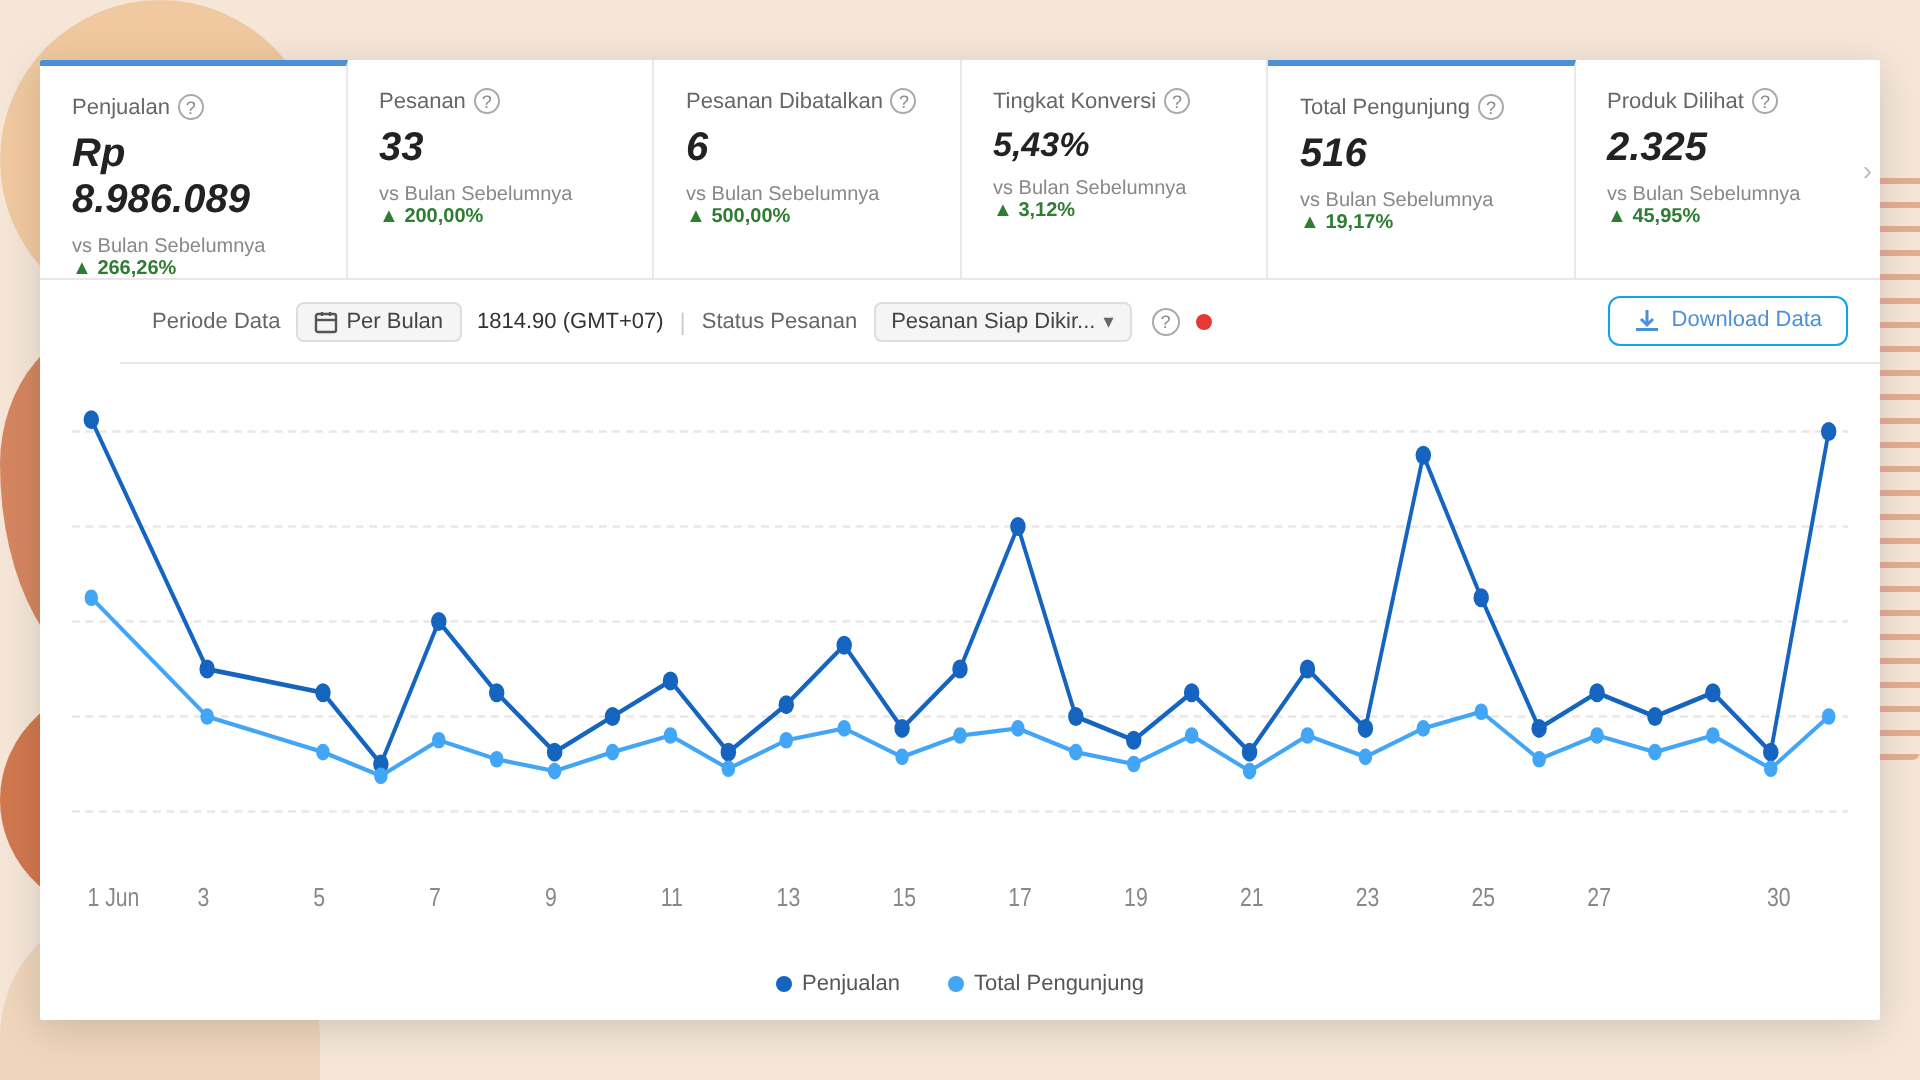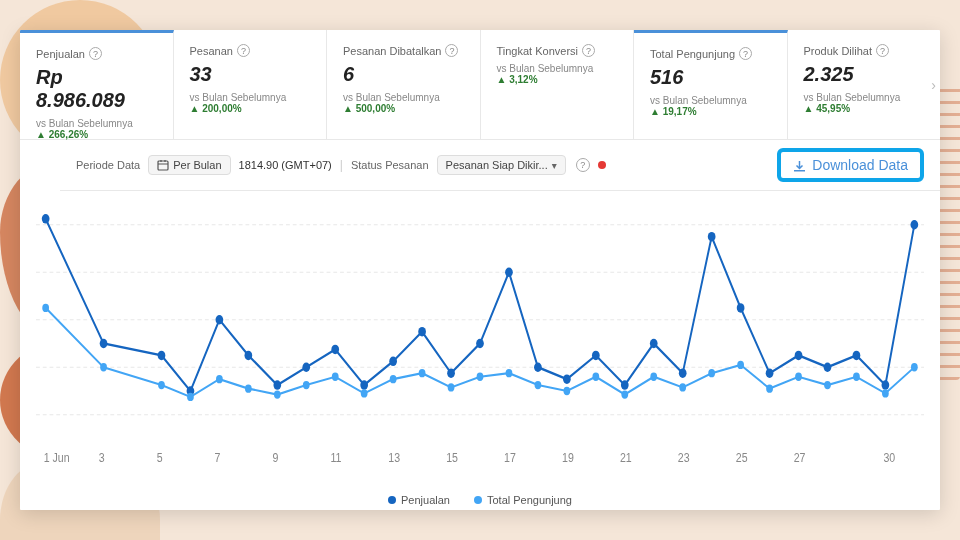--- a/index.html
+++ b/index.html
@@ -146,26 +146,26 @@
       border-radius: 4px;
       padding: 3px 8px;
       font-size: 11px;
       cursor: pointer;
     }
     .filter-tag svg { width: 12px; height: 12px; }
     .filter-divider { color: #ccc; }
     .download-btn {
       margin-left: auto;
       display: flex;
-      align-items: flex-end;
+      align-items: flex-start;
       gap: 6px;
-      border: 4px solid #0ea5e9;
+      border: 1px solid #0ea5e9;
       border-radius: 6px;
       padding: 5px 12px;
-      font-size: 14px;
+      font-size: 11px;
       color: #4a90d9;
       cursor: pointer;
       background: white;
     }
     .status-dot {
       width: 8px; height: 8px;
       border-radius: 50%;
       background: #e53935;
       display: inline-block;
     }
@@ -258,20 +258,21 @@
         <span>vs Bulan Sebelumnya</span><br>
         <span class="metric-change arrow-up">▲ <span>500,00%</span></span>
       </div>
     </div>
 
     <div class="metric-card">
       <div class="metric-title">
         <span>Tingkat Konversi</span>
         <span class="metric-info">?</span>
       </div>
+      <div class="metric-value small">5,43%</div>
       <div class="metric-sub">
         <span>vs Bulan Sebelumnya</span><br>
         <span class="metric-change arrow-up">▲ <span>3,12%</span></span>
       </div>
     </div>
 
     <div class="metric-card active">
       <div class="metric-title">
         <span>Total Pengunjung</span>
         <span class="metric-info">?</span>

